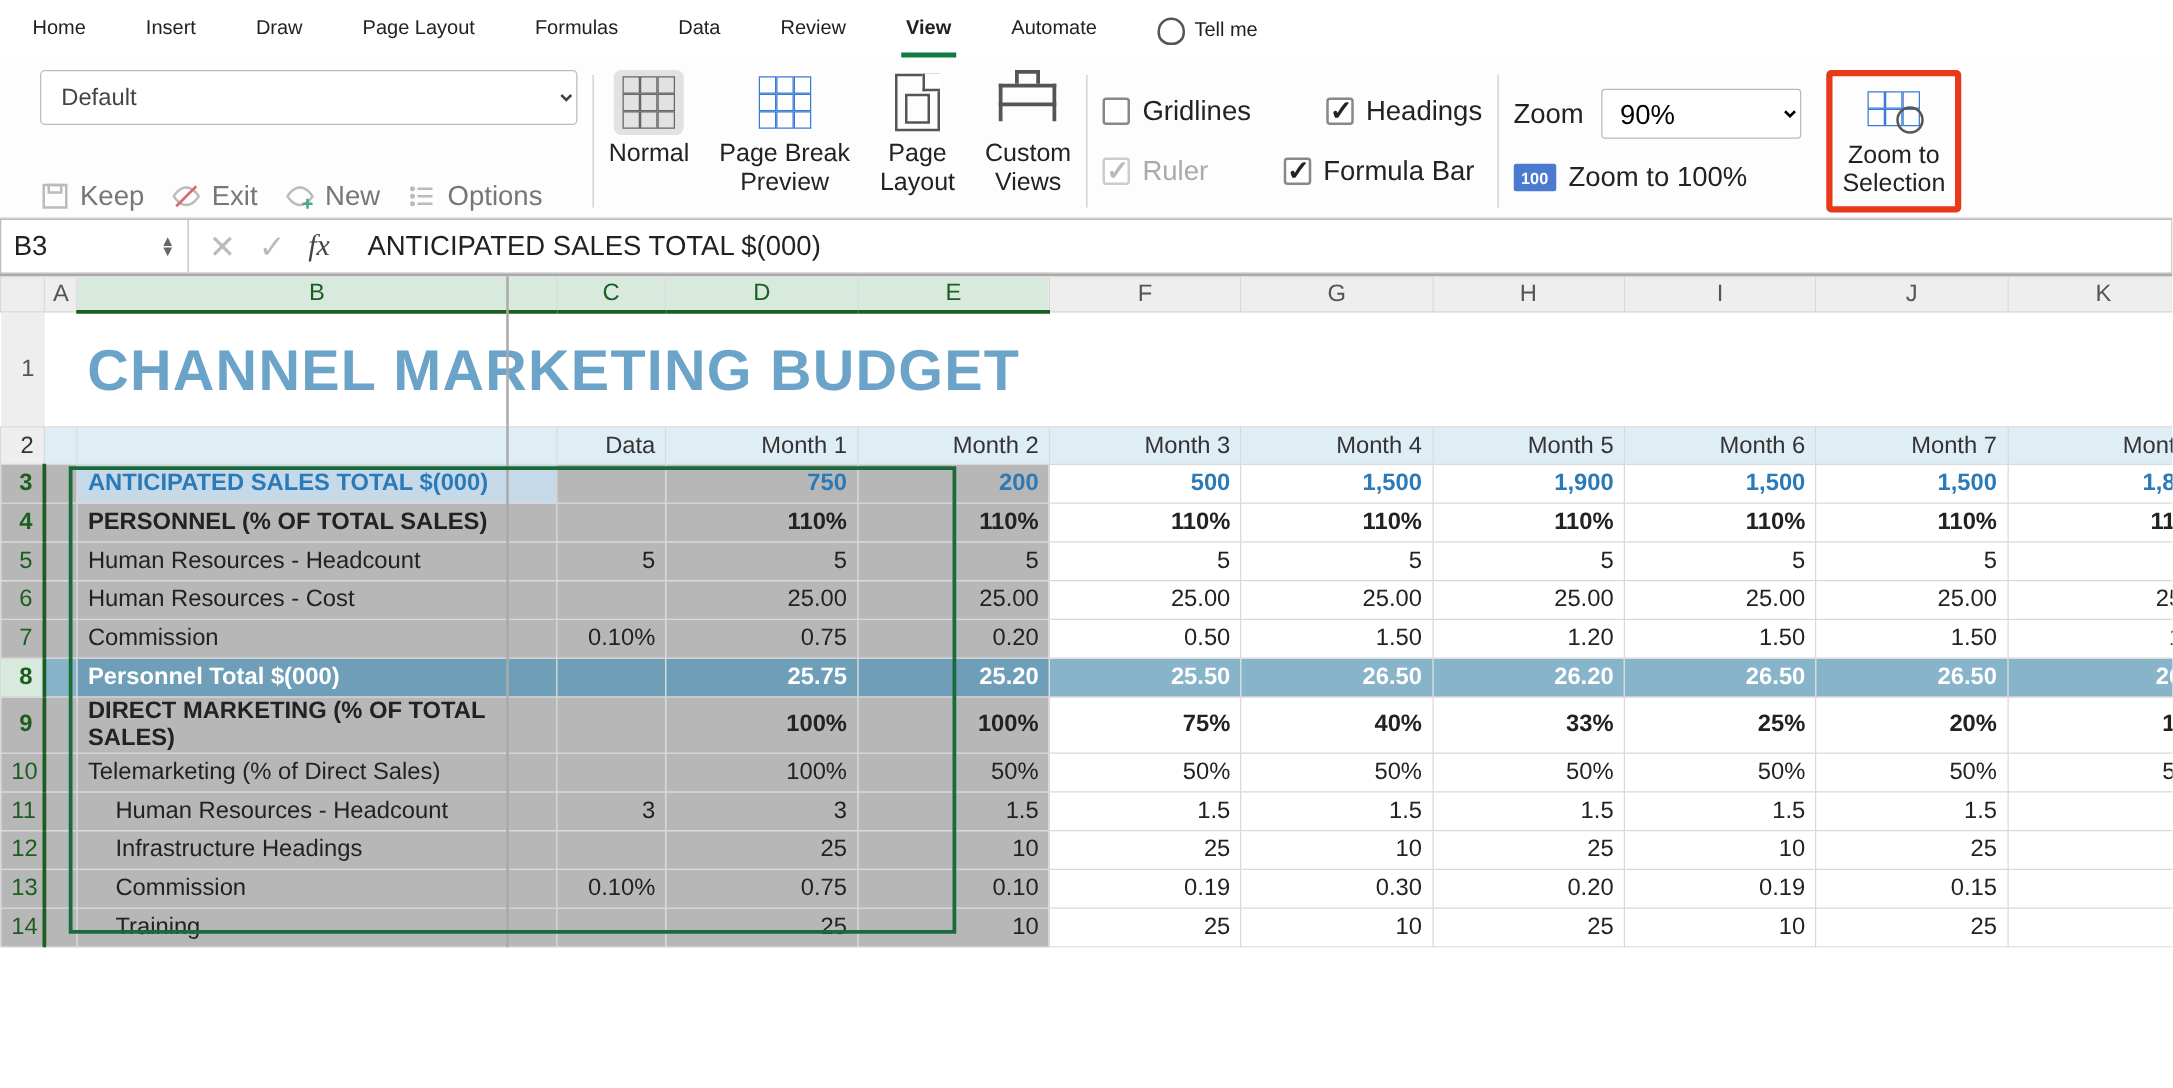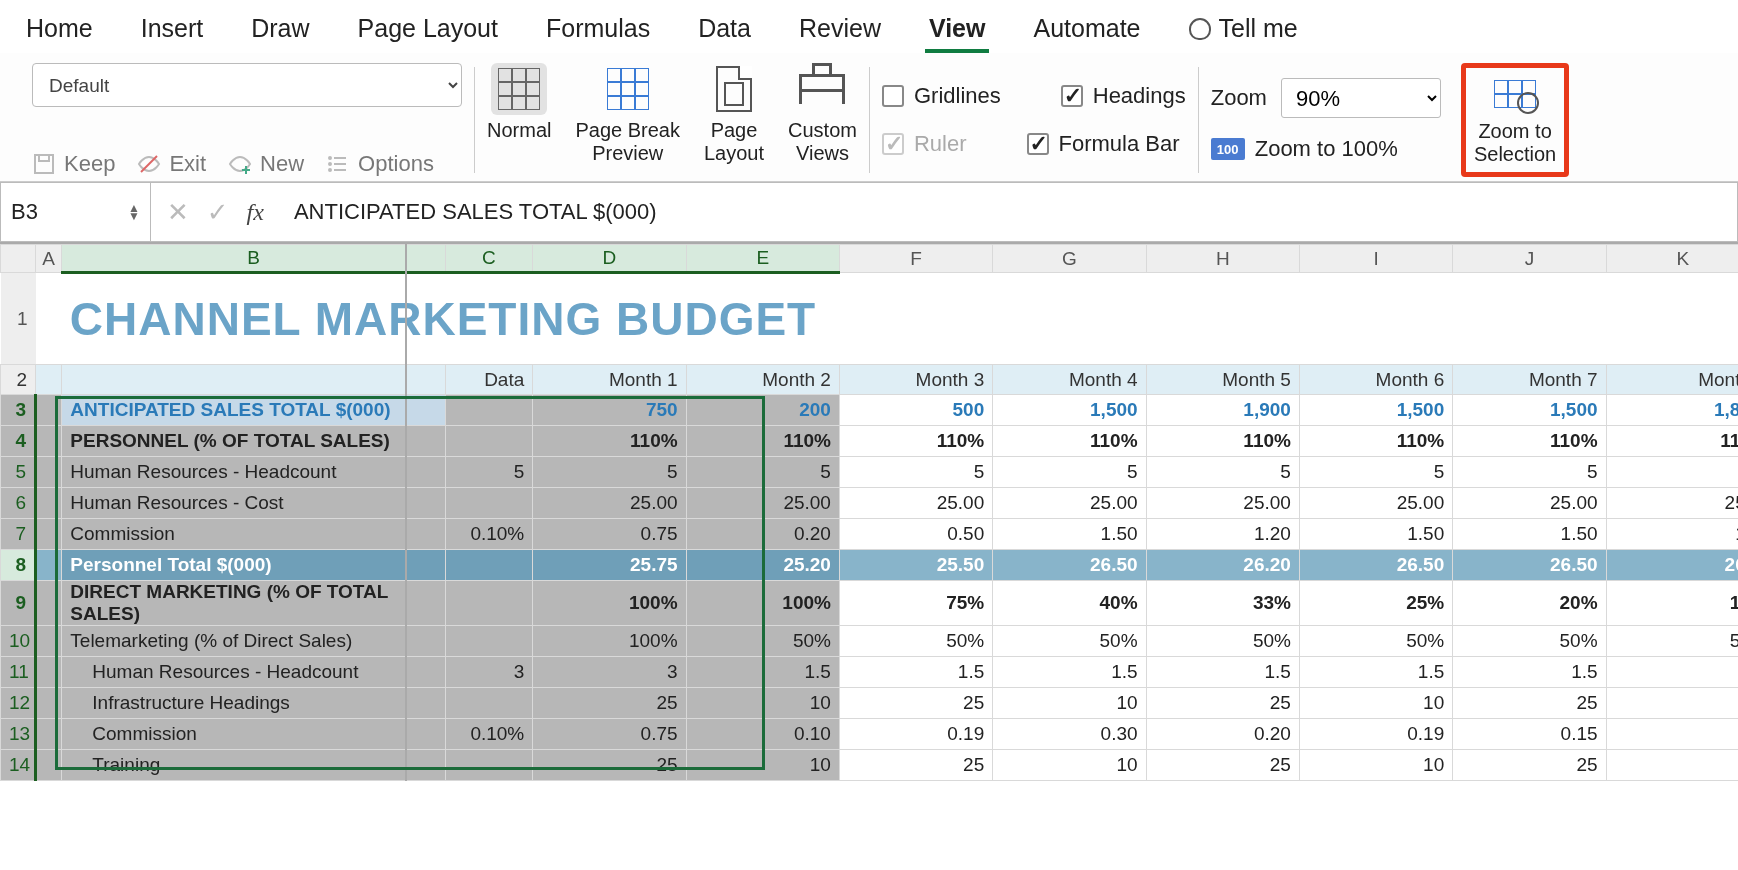--- a/index.html
+++ b/index.html
@@ -1,20 +1,20 @@
 <!DOCTYPE html>
 <html><head>
 <meta charset="utf-8">
 <style>
  * { box-sizing: border-box; margin: 0; padding: 0; }
  body { font-family: -apple-system, "Segoe UI", Arial, sans-serif; background:#fff; font-size:18px; color:#222; overflow:hidden; }
 
  
  .tabs { display:flex; gap:40px; padding:8px 22px 0 22px; }
- .tab { padding:6px 4px 10px 4px; font-size:25px; cursor:pointer; position:relative; white-space:nowrap;text-align:center; }
+ .tab { padding:6px 4px 10px 4px; font-size:16px; cursor:pointer; position:relative; white-space:nowrap;text-align:center; }
  .tab.active { font-weight:700; }
  .tab.active::after{content:"";position:absolute;left:0;right:0;bottom:0;height:4px;background:#107c41;}
  .tellme-wrap{display:flex;align-items:center;gap:8px;}
  .bulb{width:22px;height:22px;border:2px solid #555;border-radius:50% 50% 45% 45%;position:relative;}
  .bulb::after{content:"";position:absolute;left:50%;top:50%;transform:translate(-50%,-50%);width:8px;height:8px;border-radius:50%;}
 
  
  .ribbon { display:flex; padding:10px 20px 4px 20px; align-items:stretch; border-bottom:1px solid #ccc; background:#fdfdfd;}
  .ribbon-group { display:flex; flex-direction:column; justify-content:space-between; padding:0 12px; }
  .vsep { width:1px; background:#ccc; margin:4px 0;}
@@ -52,21 +52,21 @@
  .z100-icon{width:34px;height:22px;background:#4a7bd1;color:#fff;font-size:13px;font-weight:700;display:flex;align-items:center;justify-content:center;border-radius:2px;}
 
  .zoom-sel{display:flex;flex-direction:column;align-items:center;justify-content:center;gap:6px;text-align:center;font-size:20px;line-height:1.15;cursor:pointer;padding:6px 8px;}
  .zs-icon{display:grid;grid-template-columns:repeat(3,14px);grid-template-rows:repeat(2,14px);}
  .zs-icon span{border:1px solid #3a7bd5;}
  .zs-wrap{position:relative;width:52px;height:40px;display:flex;align-items:center;justify-content:center;}
  .zs-wrap::after{content:"";position:absolute;right:2px;bottom:0;width:18px;height:18px;border:2px solid #555;border-radius:50%;}
  .highlight-box{border:5px solid #e8391a;border-radius:4px;}
 
  
- .fbar{display:flex;align-items:center;border:1px solid #bbb;height:60px;}
+ .fbar{display:flex;align-items:center;border:1px solid #bbb;height:44px;}
  .namebox{width:150px;height:100%;border-right:1px solid #bbb;display:flex;align-items:center;justify-content:space-between;padding:0 10px;font-size:22px;}
  .spinner{display:flex;flex-direction:column;font-size:12px;color:#666;line-height:0.7;}
  .f-icons{display:flex;align-items:center;gap:18px;padding:0 16px;color:#bbb;font-size:26px;}
  .fx{font-style:italic;font-family:"Times New Roman",serif;color:#444;font-size:24px;}
  .f-content{font-size:22px;padding-left:14px;flex:1;}
 
  
  .sheet-wrap{position:relative;border-top:2px solid #aaa;}
  table.sheet{border-collapse:collapse;table-layout:fixed;width:1760px;}
  .sheet th, .sheet td{border:1px solid #d9d9d9;font-size:19px;height:31px;}

